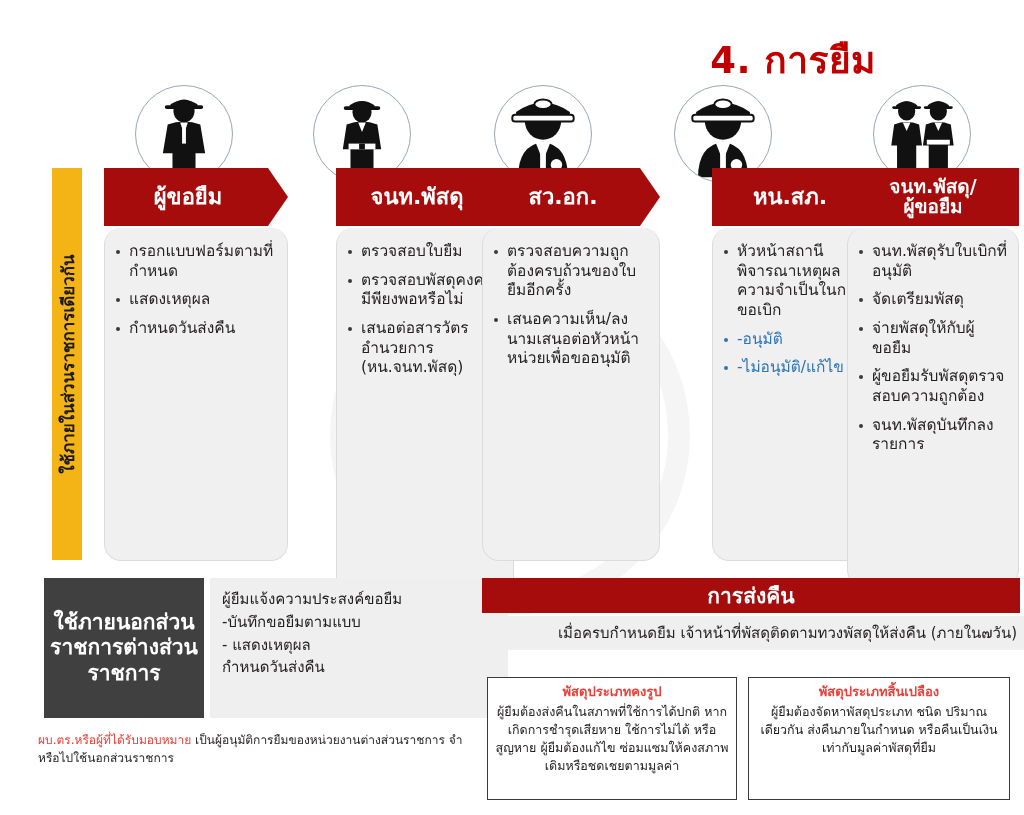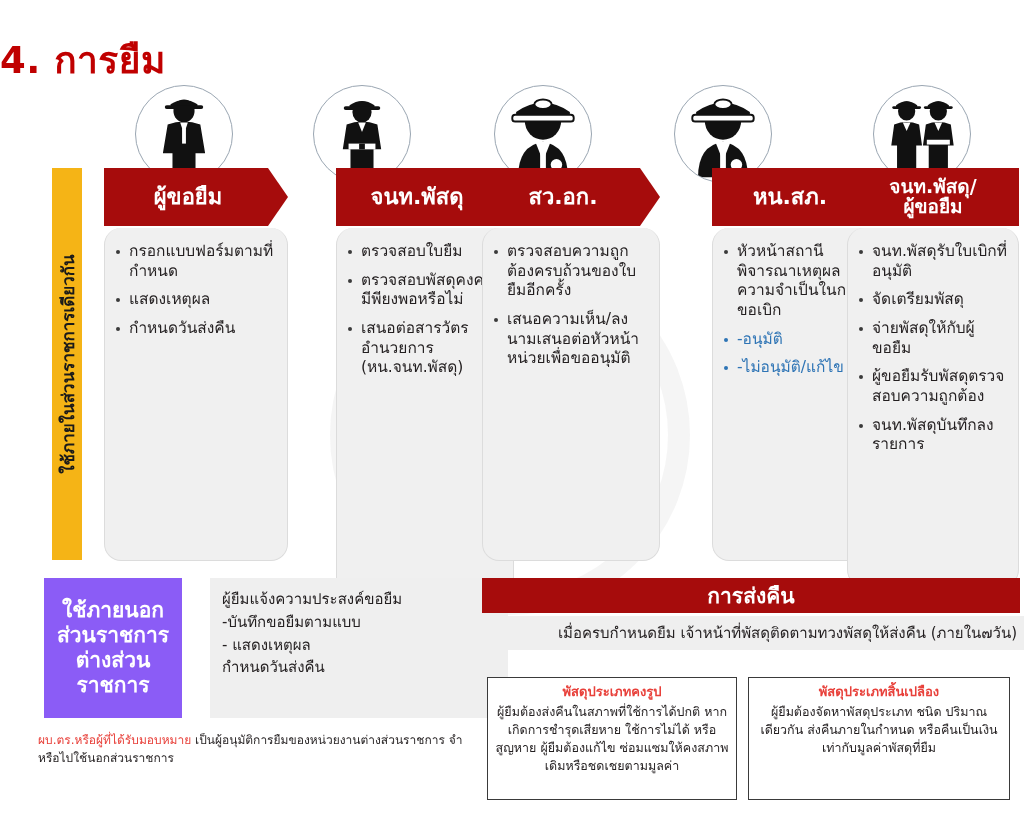--- a/index.html
+++ b/index.html
@@ -20,21 +20,21 @@
     box-sizing:border-box;
     pointer-events:none;
   }
   .watermark:after{
     content:"";position:absolute;left:70px;top:70px;width:180px;height:180px;
     border-radius:50%;border:16px solid rgba(120,120,120,0.06);
   }
 
   
   .title{
-    position:absolute;left:0;top:30px;width:860px;text-align:left;
+    position:absolute;left:16px;top:30px;width:860px;text-align:right;
     font-size:37px;font-weight:bold;color:#c00000;letter-spacing:.5px;
   }
 
   
   .avatar{
     position:absolute;width:96px;height:96px;border-radius:50%;
     border:1px solid #9aa6b2;background:#ffffff;
     overflow:hidden;
   }
   .avatar svg{display:block;width:100%;height:100%;}
@@ -78,22 +78,22 @@
   }
   .body li:before{
     content:"";position:absolute;left:3px;top:8px;
     width:4px;height:4px;border-radius:50%;background:#3a3a3a;
   }
   .body li.blue{color:#2E74B5;}
   .body li.blue:before{background:#2E74B5;}
 
   
   .redbox{
-    position:absolute;left:44px;top:578px;width:138px;height:140px;
-    background:#8b5cf6;color:#fff;
+    position:absolute;left:44px;top:578px;width:160px;height:140px;
+    background:#404040;color:#fff;
     display:flex;align-items:center;justify-content:center;
     text-align:center;font-weight:bold;font-size:21px;line-height:1.2;
     padding:0;box-sizing:border-box;
   }
   .graybox{
     position:absolute;left:210px;top:578px;width:298px;height:140px;
     background:#EFEFEF;padding:10px 12px;box-sizing:border-box;
     font-size:15px;line-height:1.52;color:#231f20;
   }
   .note{

